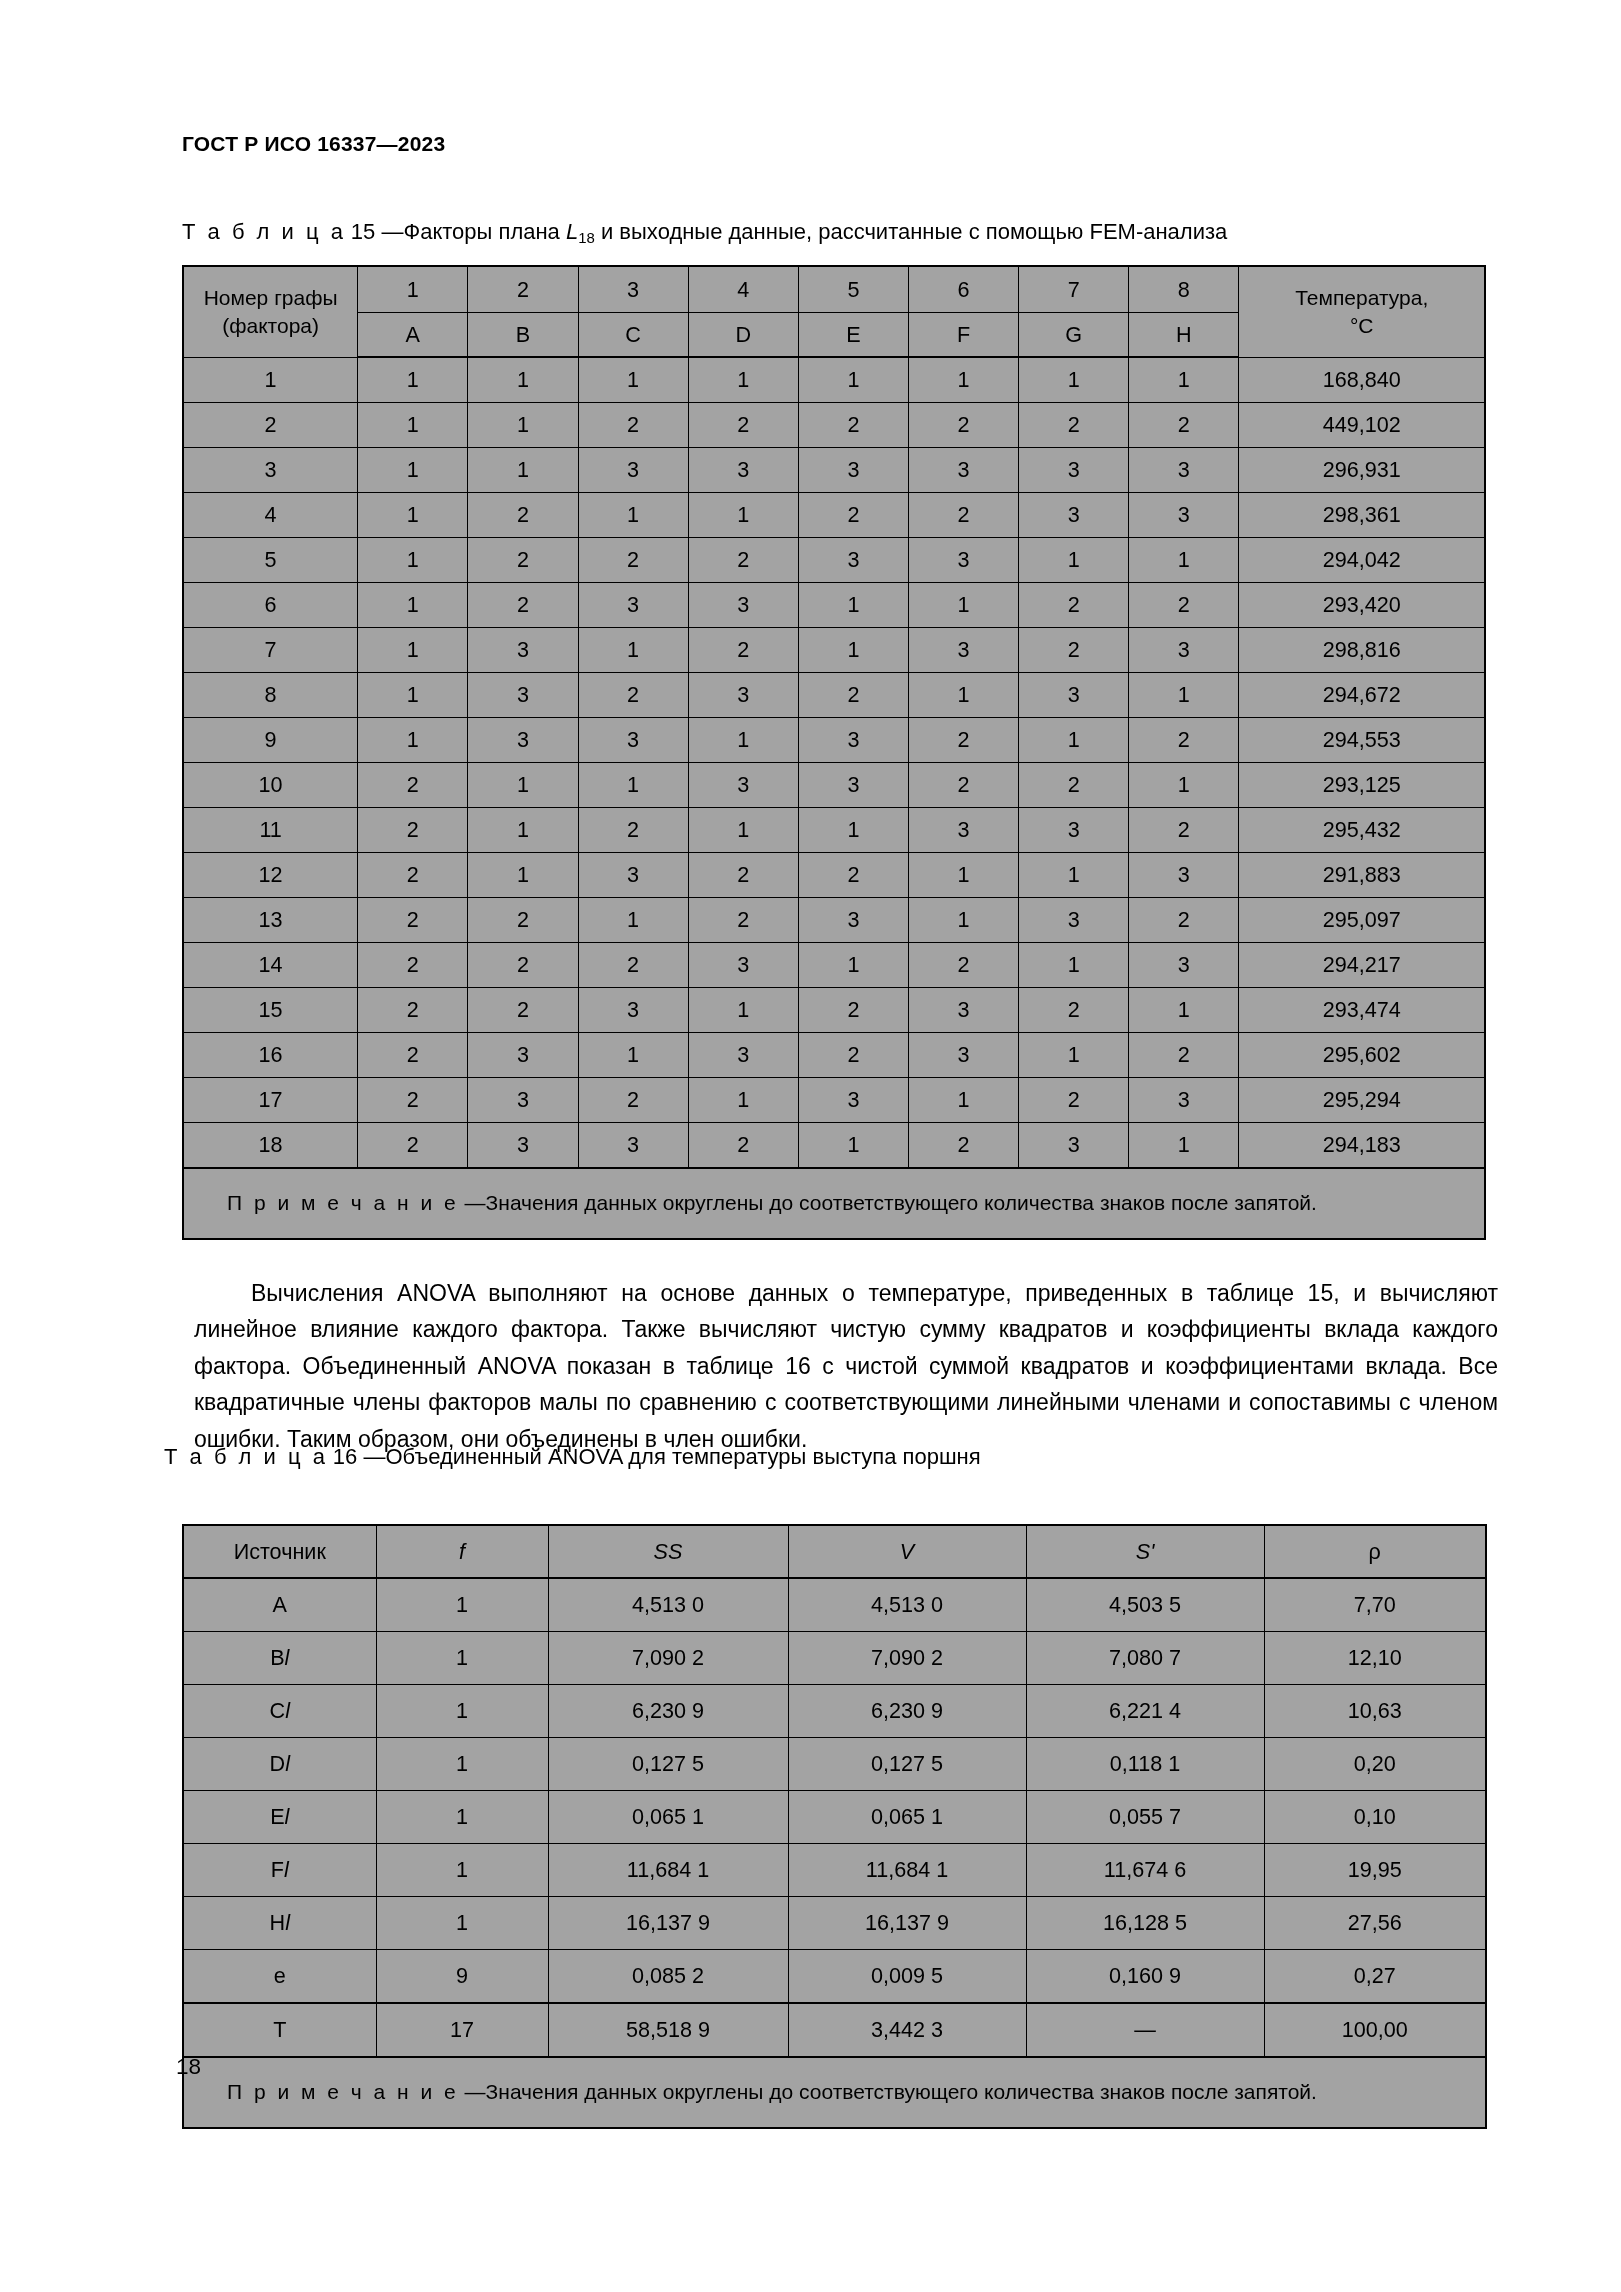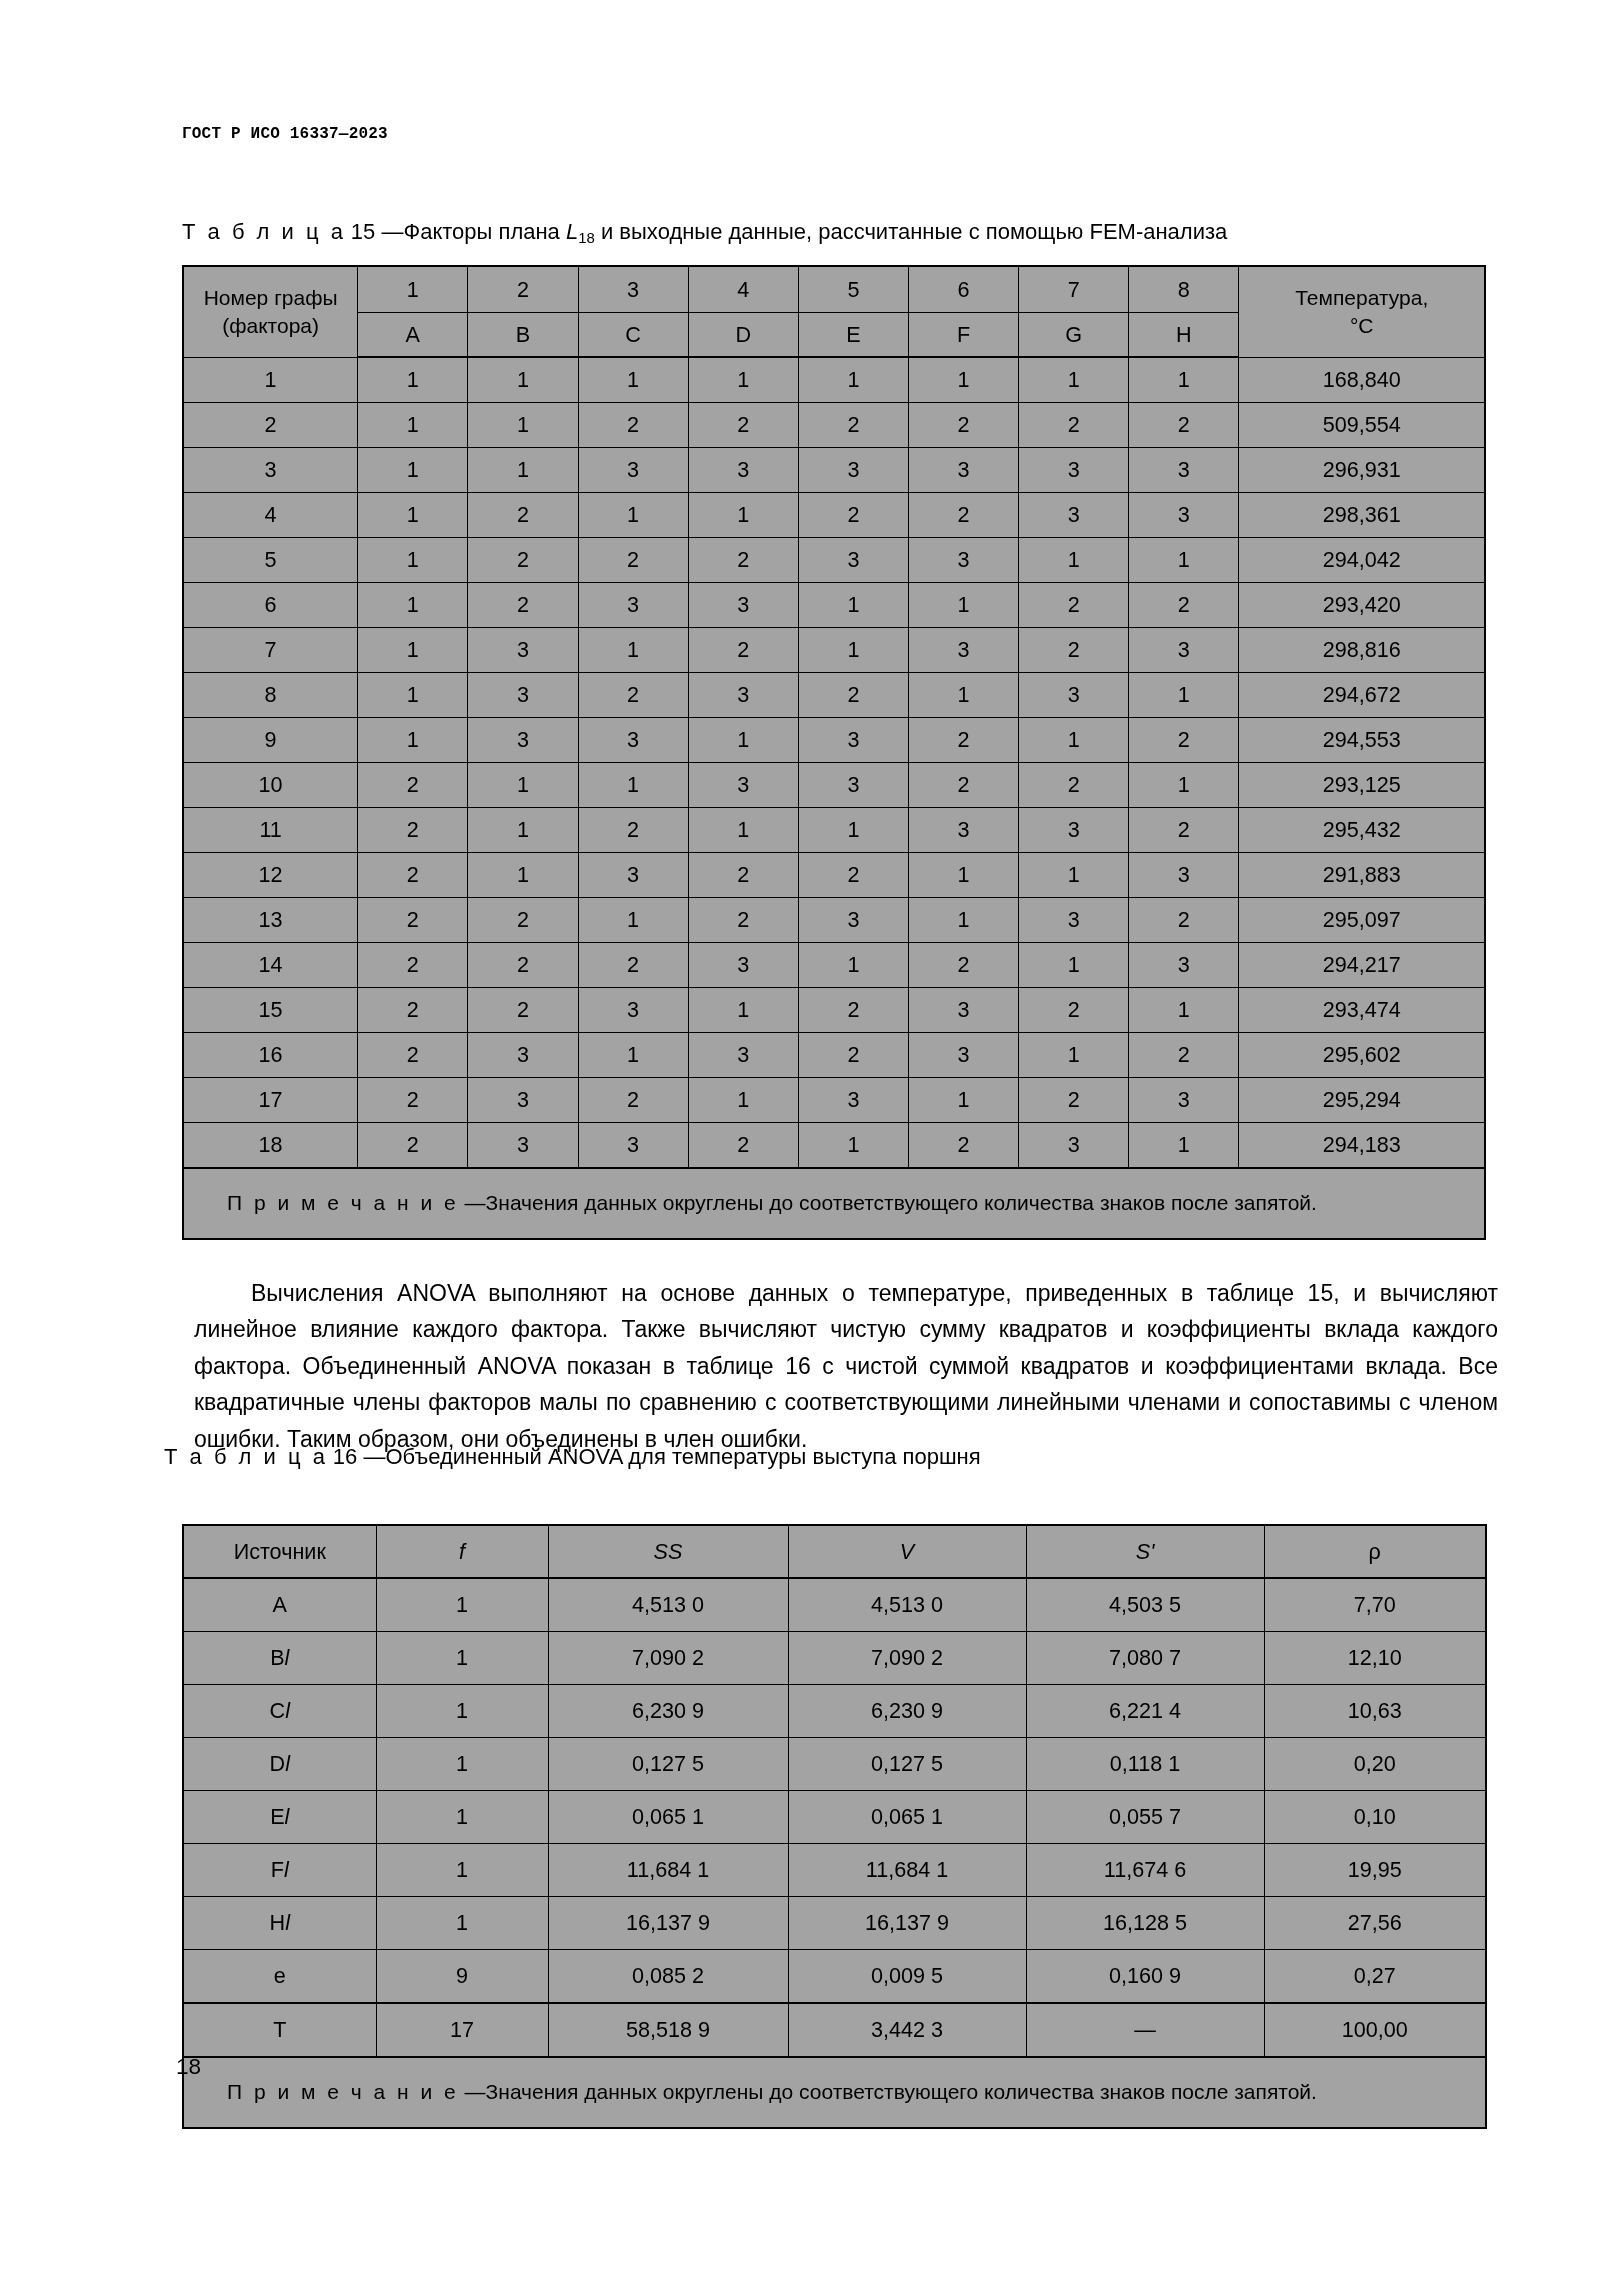--- a/index.html
+++ b/index.html
@@ -20,26 +20,25 @@
     margin: 0 auto;
     background: #ffffff;
     box-sizing: border-box;
     overflow: hidden;
   }
 
   
   .doc-header {
     position: absolute;
     left: 182px;
-    top: 125px;
-    font-size: 16px;
+    top: 132px;
+    font-size: 21px;
     font-weight: bold;
     letter-spacing: 0.2px;
     white-space: nowrap;
-    font-family: Liberation Mono, monospace;
   }
 
   
   .table-caption {
     font-size: 22px;
     line-height: 1.25;
     white-space: nowrap;
   }
   .caption-word {
     letter-spacing: 3px;
@@ -213,21 +212,21 @@
           <tr>
             <td class="numcol">2</td>
             <td class="faccol">1</td>
             <td class="faccol">1</td>
             <td class="faccol">2</td>
             <td class="faccol">2</td>
             <td class="faccol">2</td>
             <td class="faccol">2</td>
             <td class="faccol">2</td>
             <td class="faccol">2</td>
-            <td>509,554</td>
+            <td>449,102</td>
           </tr>
           <tr>
             <td class="numcol">3</td>
             <td class="faccol">1</td>
             <td class="faccol">1</td>
             <td class="faccol">3</td>
             <td class="faccol">3</td>
             <td class="faccol">3</td>
             <td class="faccol">3</td>
             <td class="faccol">3</td>

